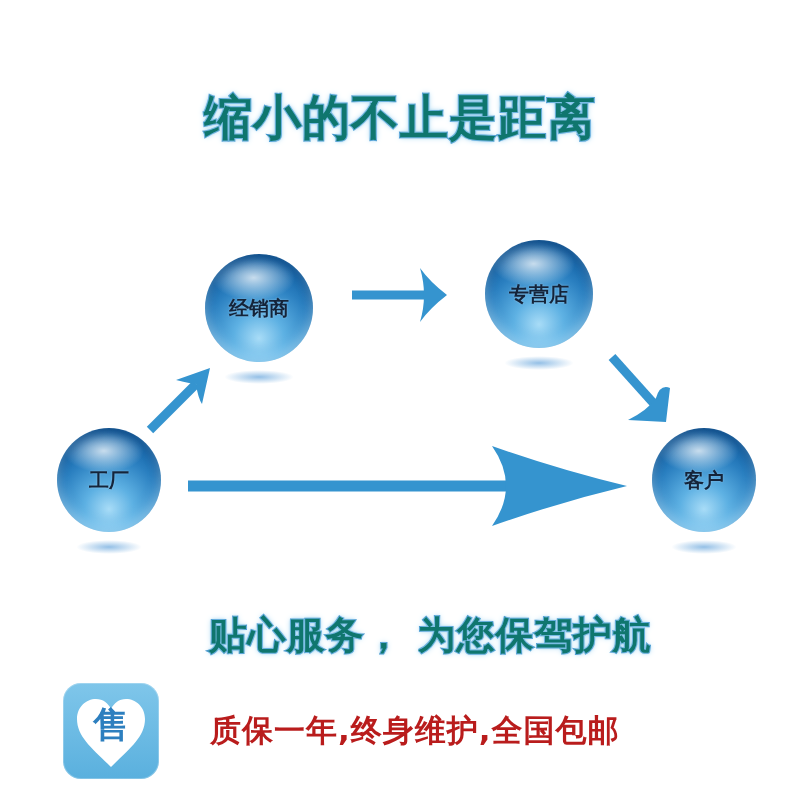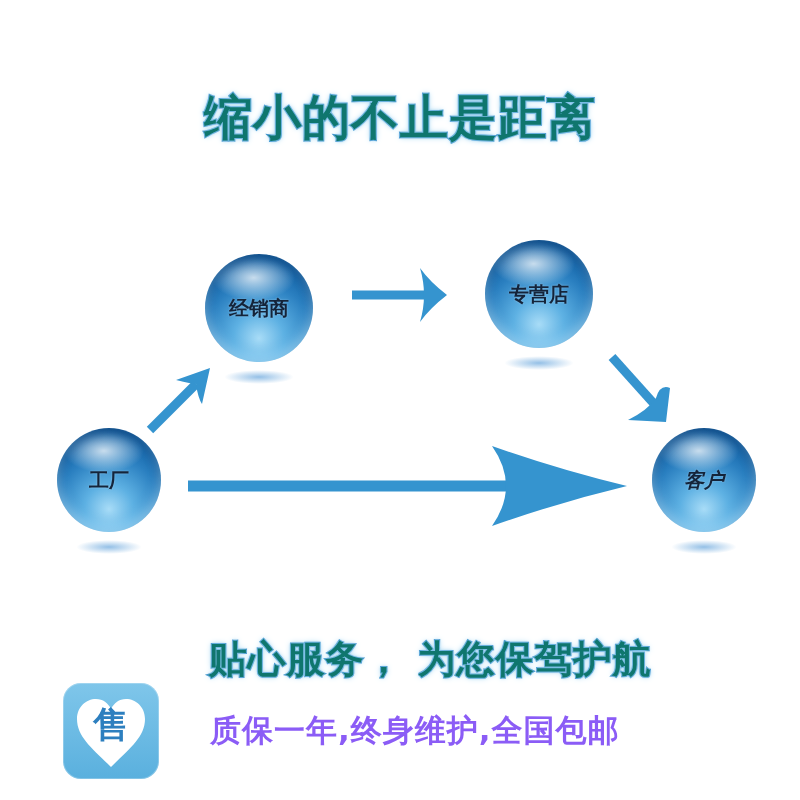--- a/index.html
+++ b/index.html
@@ -10,21 +10,21 @@
     }
     .title {
       position: absolute; left: 0; width: 800px; text-align: center;
       font-weight: bold; color: #0f766e;
       -webkit-text-stroke: 2px #3a8fc9;
       paint-order: stroke fill;
       text-shadow: 0 0 3px #7ac0ea, 0 0 6px #a8d7f2;
       letter-spacing: 1px;
     }
     .title-main { top: 86px; font-size: 48px; }
-    .title-sub { top: 610px; font-size: 38px; left: 130px; width: 600px; margin-top: 24px; }
+    .title-sub { top: 610px; font-size: 38px; left: 130px; width: 600px; }
     .node {
       position: absolute; border-radius: 50%;
       background:
         radial-gradient(ellipse 55% 30% at 45% 22%, rgba(255,255,255,0.75), rgba(255,255,255,0) 70%),
         radial-gradient(circle at 50% 78%, #a8dcf7 0%, #5eb1e3 25%, #2a7fc0 55%, #0f5ca0 80%, #0a4682 100%);
       box-shadow: inset 0 -6px 12px rgba(180,230,255,0.6), inset 0 4px 10px rgba(0,40,90,0.4);
       display: flex; align-items: center; justify-content: center;
     }
     .node::after {
       content: ""; position: absolute; left: 18%; right: 18%; bottom: -22px; height: 14px;
@@ -44,21 +44,21 @@
       box-shadow: inset 0 0 0 1px rgba(255,255,255,0.25);
     }
     .badge svg { position: absolute; left: 0; top: 0; }
     .badge-char {
       position: absolute; left: 0; top: 18px; width: 96px; text-align: center;
       font-size: 36px; font-weight: bold; color: #2d7fbf;
       font-family: "DejaVu Serif", serif;
     }
     .guarantee {
       position: absolute; left: 210px; top: 710px; font-size: 31px; font-weight: bold;
-      color: #8b5cf6; letter-spacing: 1px;
+      color: #b91c1c; letter-spacing: 1px;
     }
   </style>
 </head>
 <body>
 
 <div class="title title-main">缩小的不止是距离</div>
 
 <svg class="arrows" width="800" height="800">
 
   <g>
@@ -84,21 +84,21 @@
 
 <div class="node" style="left:205px;top:254px;width:108px;height:108px;">
   <span class="node-label">经销商</span>
 </div>
 <div class="node" style="left:485px;top:240px;width:108px;height:108px;">
   <span class="node-label">专营店</span>
 </div>
 <div class="node" style="left:57px;top:428px;width:104px;height:104px;text-align:center;">
   <span class="node-label">工厂</span>
 </div>
-<div class="node" style="left:652px;top:428px;width:104px;height:104px;font-style:italic;">
+<div class="node" style="left:652px;top:428px;width:104px;height:104px;">
   <span class="node-label">客户</span>
 </div>
 
 <div class="title title-sub">贴心服务， 为您保驾护航</div>
 
 <div class="badge">
   <svg width="96" height="96">
     <path d="M48 84 C30 66 14 54 14 36 C14 24 23 16 33 16 C40 16 45 20 48 26 C51 20 56 16 63 16 C73 16 82 24 82 36 C82 54 66 66 48 84 Z" fill="#ffffff"></path>
   </svg>
   <div class="badge-char">售</div>

